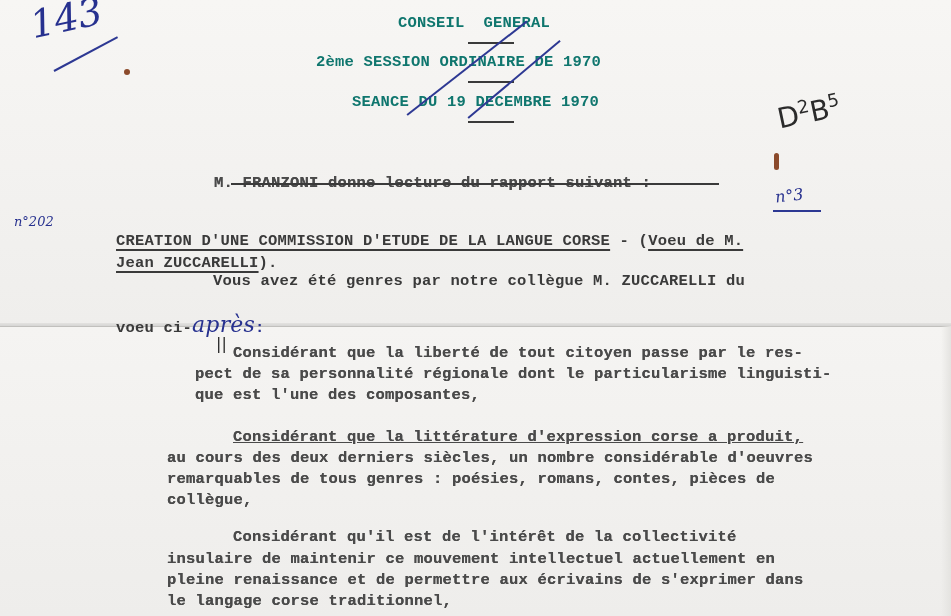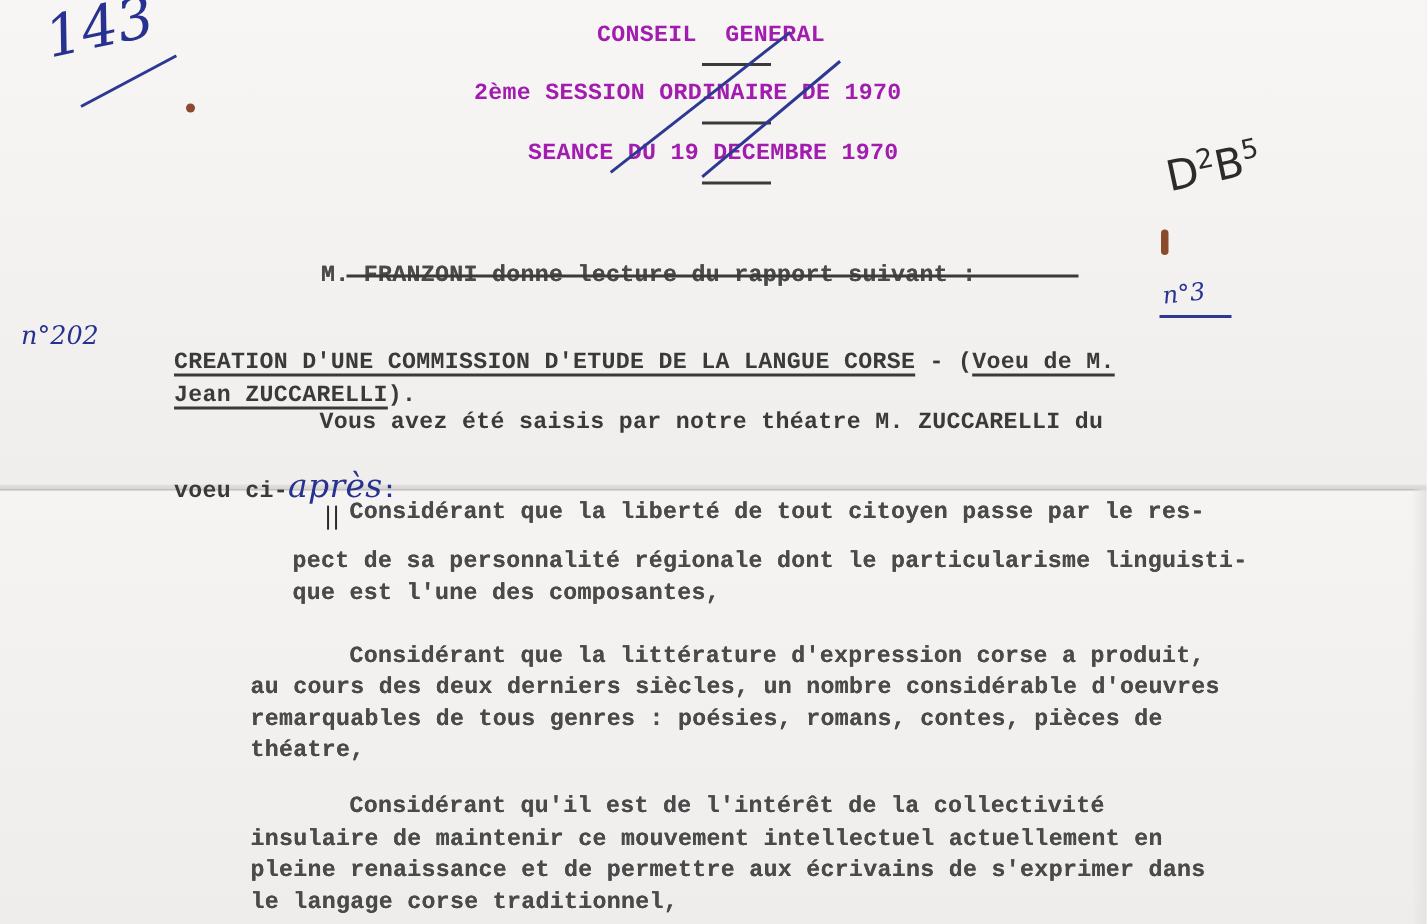--- a/index.html
+++ b/index.html
@@ -20,21 +20,21 @@
     }
     .fold-shadow {
       position: absolute; left: 0; top: 323px; width: 951px; height: 4px;
       background: linear-gradient(180deg, rgba(0,0,0,0.05), rgba(0,0,0,0.12));
     }
     .right-edge {
       position: absolute; right: 0; top: 326px; width: 10px; height: 290px;
       background: linear-gradient(90deg, rgba(255,255,255,0) 0%, #e4e3e0 100%);
     }
     .tw { position: absolute; white-space: pre; font-weight: bold; letter-spacing: 0.2px; }
-    .hdr { font-size: 15.5px; color: #a21caf; }
+    .hdr { font-size: 15.5px; color: #0f766e; }
     .body-t { font-size: 15.5px; color: #3a3a3a; }
     .faded { color: #4a4a4a; text-shadow: 0 0 0.4px #555; }
     .rule {
       position: absolute; height: 2px; background: #3a3a3a;
     }
     .ul { text-decoration: underline; text-decoration-thickness: 2px; text-underline-offset: 4px; }
     .strike-line {
       position: absolute; height: 1.5px; background: #3a3a3a;
     }
     .hand {
@@ -71,41 +71,41 @@
 <div class="hand" style="left:756px; top:64px; font-size:28px; font-style:normal; font-family:'DejaVu Sans', sans-serif; color:#2b2b2b; transform:rotate(-12deg);">
   <span>D</span><sup style="font-size:18px;">2</sup><span>B</span><sup style="font-size:18px;">5</sup>
 </div>
 
 <div class="tw body-t faded" style="left:214px; top:174px;">M. FRANZONI donne lecture du rapport suivant :</div>
 <div class="strike-line" style="left:231px; top:183px; width:488px;"></div>
 
 <div class="hand" style="left:775px; top:186px; font-size:16px; transform:rotate(-6deg);">n°3</div>
 <div class="hand-line" style="left:773px; top:210px; width:48px; height:1.5px;"></div>
 
-<div class="hand" style="left:14px; top:214px; font-size:17px;">n°202</div>
+<div class="hand" style="left:14px; top:214px; font-size:13px;">n°202</div>
 
 <div class="tw body-t" style="left:97px; top:214px;text-align:center;">
   <span class="ul">CREATION D'UNE COMMISSION D'ETUDE DE LA LANGUE CORSE</span><span> - (</span><span class="ul">Voeu de M.</span>
 </div>
 <div class="tw body-t" style="left:97px; top:236px;">
   <span class="ul">Jean ZUCCARELLI</span><span>).</span>
 </div>
 
-<div class="tw body-t" style="left:213px; top:272px;">Vous avez été saisis par notre théatre M. ZUCCARELLI du</div>
+<div class="tw body-t" style="left:213px; top:272px;">Vous avez été genres par notre collègue M. ZUCCARELLI du</div>
 <div class="tw body-t" style="left:97px; top:294px;">
   <span>voeu ci-</span><span class="hand" style="position:relative; font-size:22px; font-weight:normal;">après</span><span style="color:#27318f;">:</span>
 </div>
 
 <div class="hand" style="left:216px; top:334px; font-size:16px; font-style:normal; font-family:'DejaVu Sans', sans-serif; color:#2a2a2a;">||</div>
 
-<div class="tw body-t faded" style="left:233px; top:332px;">Considérant que la liberté de tout citoyen passe par le res-</div>
+<div class="tw body-t faded" style="left:233px; top:344px;">Considérant que la liberté de tout citoyen passe par le res-</div>
 <div class="tw body-t faded" style="left:195px; top:365px;">pect de sa personnalité régionale dont le particularisme linguisti-</div>
 <div class="tw body-t faded" style="left:195px; top:386px;">que est l'une des composantes,</div>
 
-<div class="tw body-t faded" style="left:233px; top:428px;">Considérant que la littérature d'expression corse a produit,</div>
+<div class="tw body-t faded" style="left:233px; top:428px;text-decoration:underline;">Considérant que la littérature d'expression corse a produit,</div>
 <div class="tw body-t faded" style="left:167px; top:449px;">au cours des deux derniers siècles, un nombre considérable d'oeuvres</div>
 <div class="tw body-t faded" style="left:167px; top:470px;">remarquables de tous genres : poésies, romans, contes, pièces de</div>
-<div class="tw body-t faded" style="left:167px; top:491px;">théatre,</div>
+<div class="tw body-t faded" style="left:167px; top:491px;">collègue,</div>
 
 <div class="tw body-t faded" style="left:233px; top:528px;">Considérant qu'il est de l'intérêt de la collectivité</div>
 <div class="tw body-t faded" style="left:167px; top:550px;font-family:Liberation Mono, monospace;">insulaire de maintenir ce mouvement intellectuel actuellement en</div>
 <div class="tw body-t faded" style="left:167px; top:571px;">pleine renaissance et de permettre aux écrivains de s'exprimer dans</div>
 <div class="tw body-t faded" style="left:167px; top:592px;">le langage corse traditionnel,</div>
 
 </body></html>

